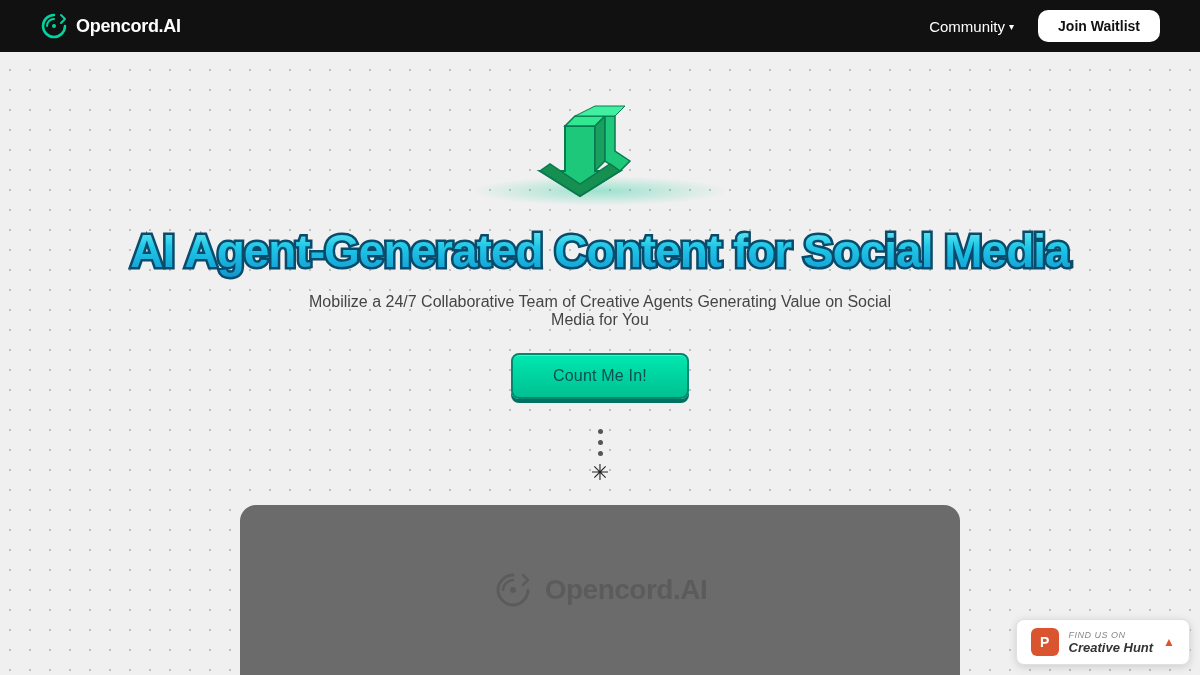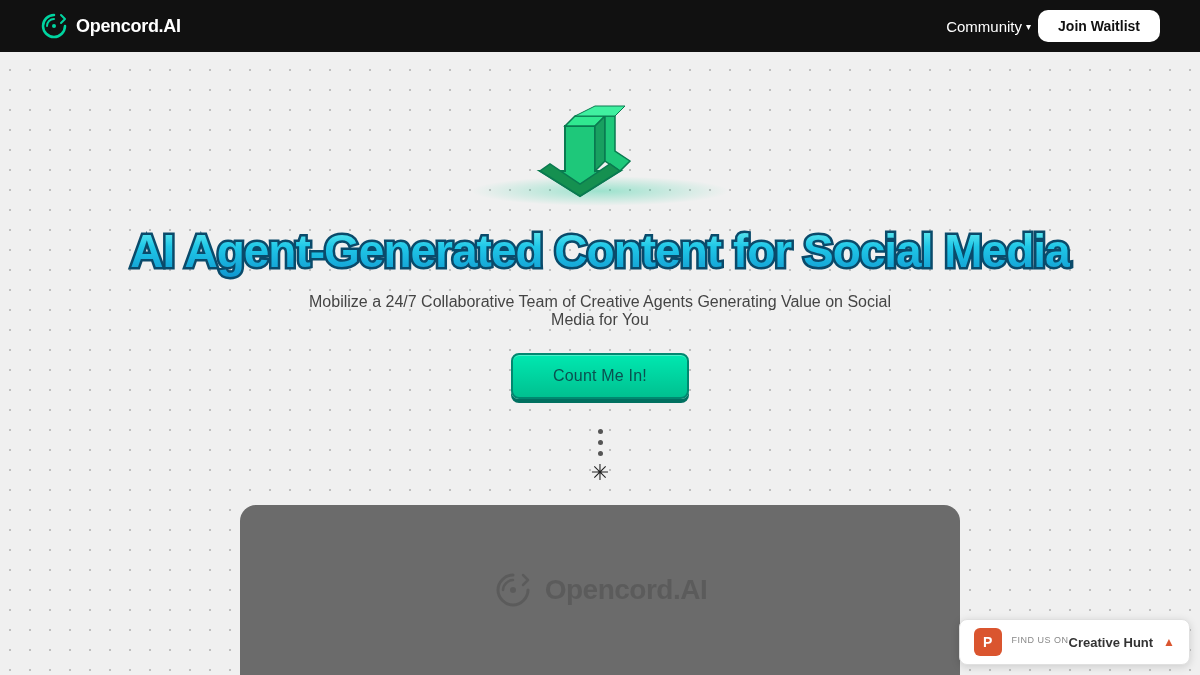--- a/index.html
+++ b/index.html
@@ -51,21 +51,21 @@
     .logo-text {
       color: #ffffff;
       font-size: 18px;
       font-weight: 600;
       letter-spacing: -0.3px;
     }
 
     .navbar-right {
       display: flex;
       align-items: center;
-      gap: 7px;
+      gap: 24px;
     }
 
     .community-btn {
       background: none;
       border: none;
       color: #ffffff;
       font-size: 15px;
       cursor: pointer;
       display: flex;
       align-items: center;
@@ -240,22 +240,23 @@
       display: flex;
       align-items: center;
       justify-content: center;
       color: white;
       font-weight: 900;
       font-size: 14px;
     }
 
     .ph-text-block {
       display: flex;
-      flex-direction: row;
+      flex-direction: column;
       align-items: flex-start;
+      font-style: italic;
     }
 
     .ph-find-us {
       font-size: 9px;
       color: #888;
       text-transform: uppercase;
       letter-spacing: 0.5px;
     }
 
     .ph-name {

